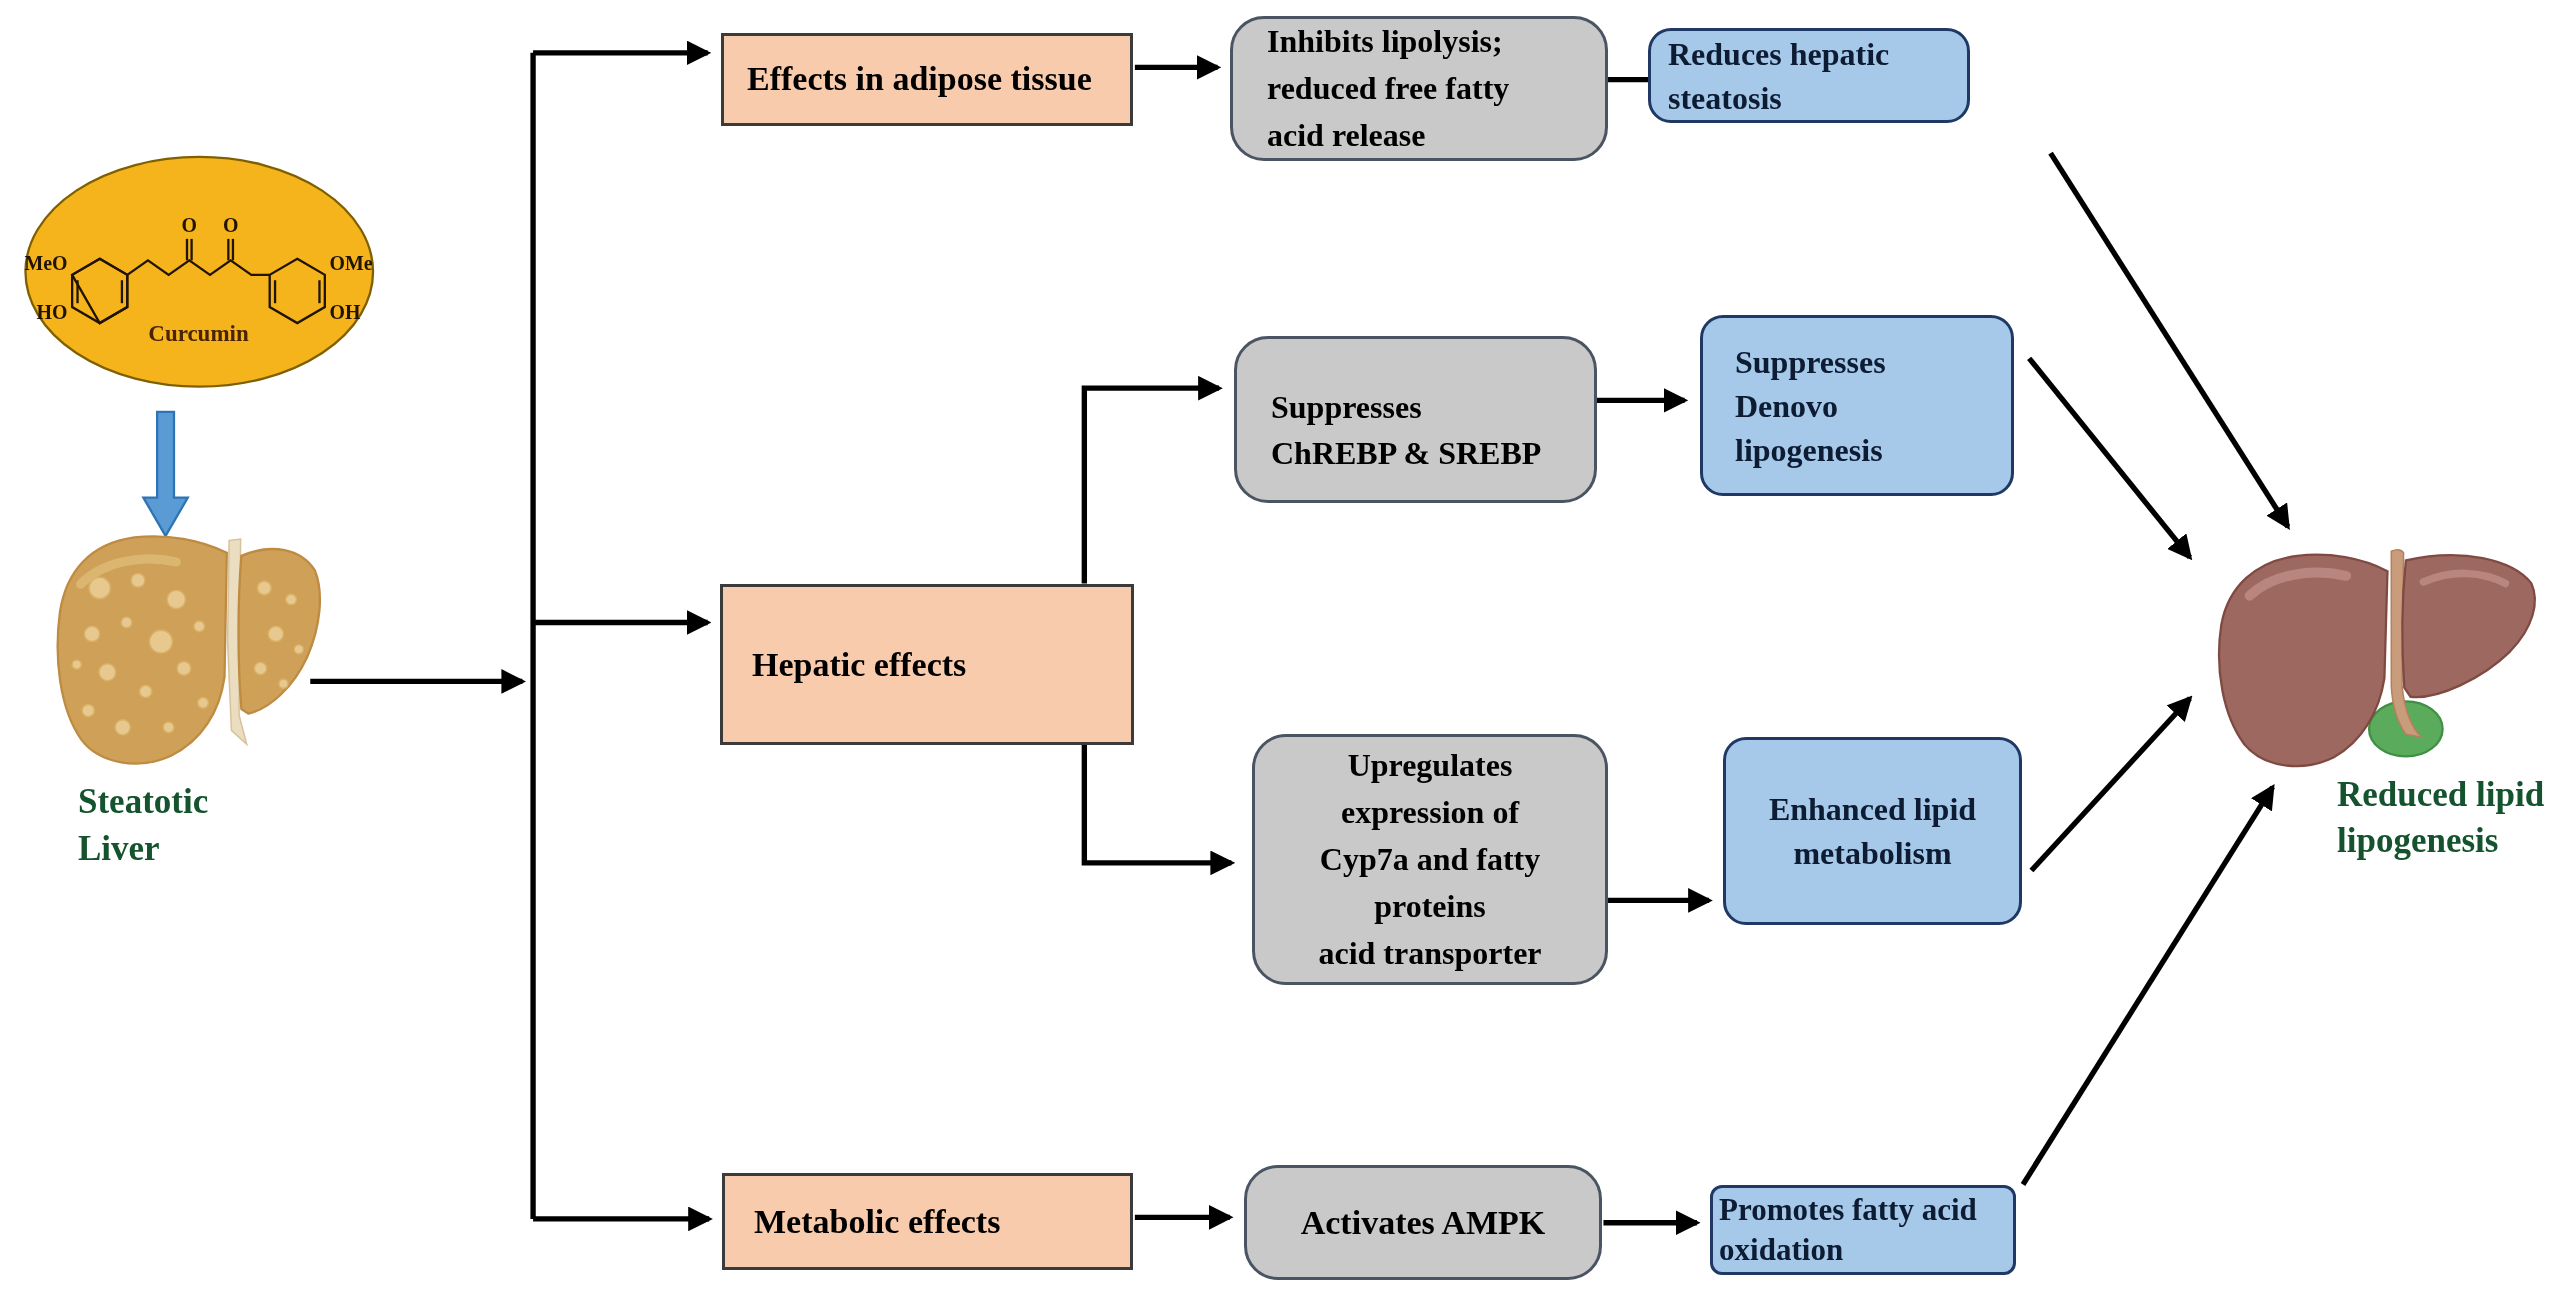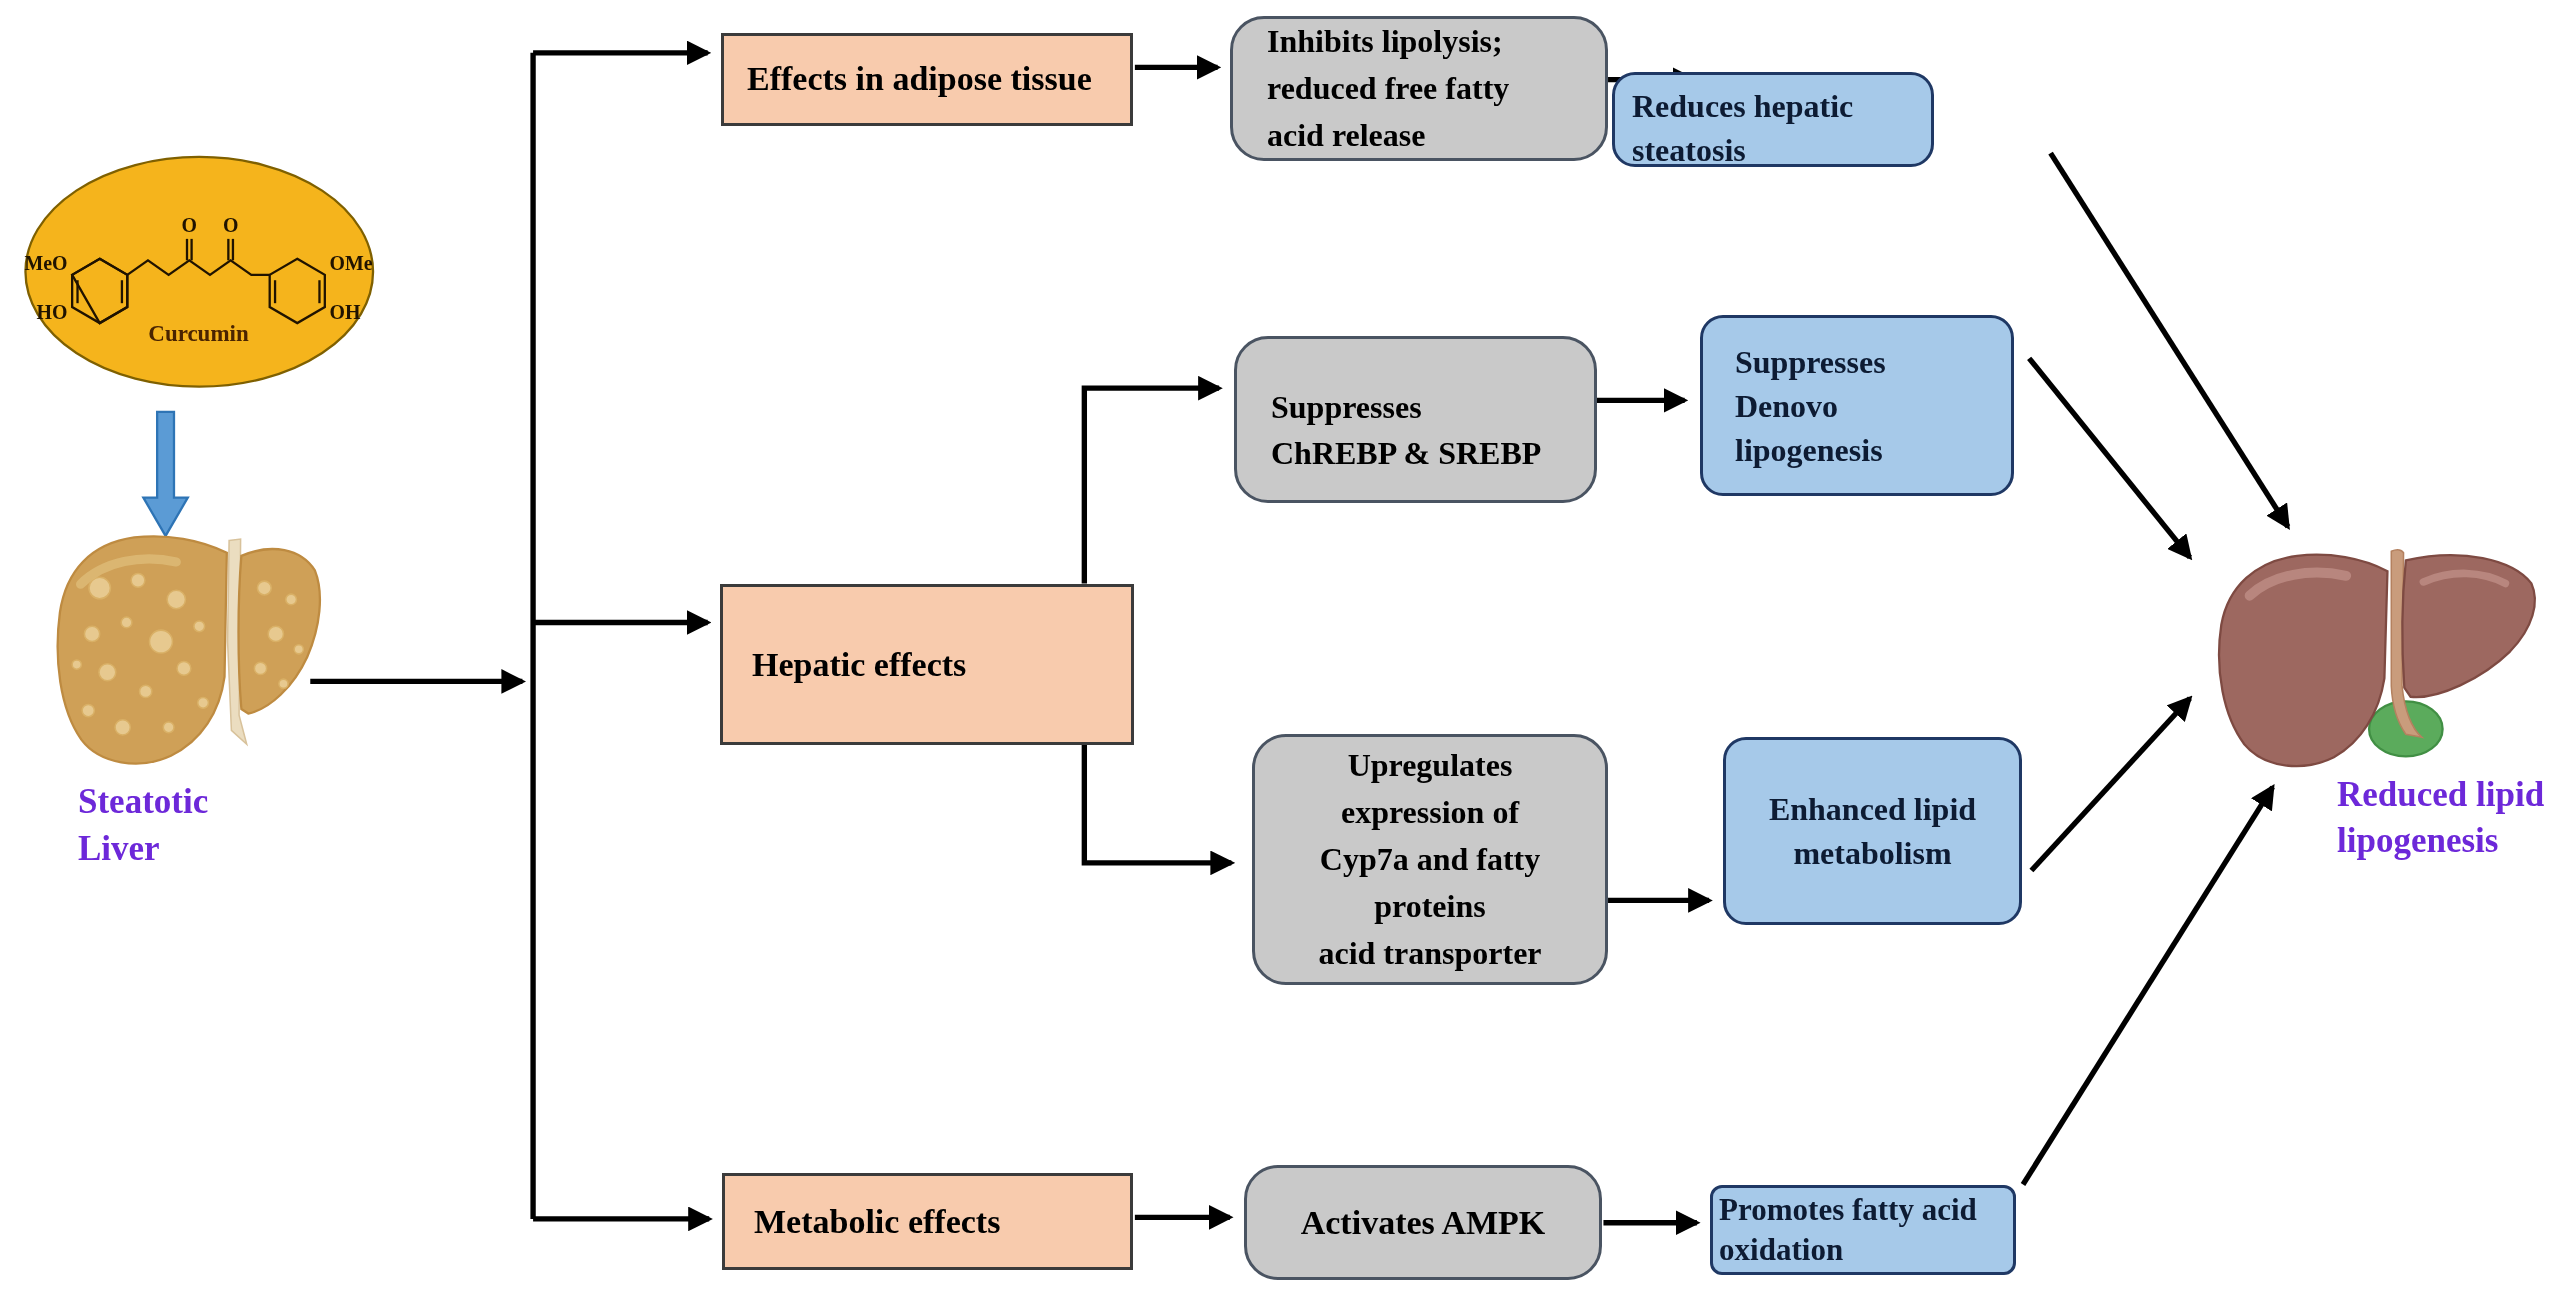--- a/index.html
+++ b/index.html
@@ -33,21 +33,21 @@
   .outcome{
     background:var(--outcome-fill,#A6C9E9);
     border:3.1px solid #1f3864;
     border-radius:23px;
     font-size:32px;line-height:44px;
     padding-left:17px;
     color:#0d1b33;
   }
   .centered{text-align:center;padding-left:0;padding-right:0;}
   .free-label{
-    position:absolute;font-weight:bold;color:#6d28d9;
+    position:absolute;font-weight:bold;color:#14532d;
     font-size:35px;line-height:47px;
   }
   .chem-label{font-size:26px;font-weight:bold;fill:#201300;}
   .chem-line{stroke:#201300;stroke-width:3;fill:none;}
 </style>
 </head>
 <body>
 
 <div class="canvas">
 
@@ -177,21 +177,21 @@
     <span class="ln">Upregulates</span>
     <span class="ln">expression of</span>
     <span class="ln">Cyp7a and fatty</span>
     <span class="ln">proteins</span>
     <span class="ln">acid transporter</span>
   </div>
   <div class="box mechanism centered" style="left:1244px;top:1165px;width:358px;height:115px;font-size:34px;">
     <span class="ln">Activates AMPK</span>
   </div>
 
-  <div class="box outcome" style="left:1612px;top:28px;width:322px;height:95px;justify-content:flex-start;padding-top:9px;margin-top:44px;">
+  <div class="box outcome" style="left:1648px;top:28px;width:322px;height:95px;justify-content:flex-start;padding-top:1px;">
     <span class="ln">Reduces hepatic</span>
     <span class="ln">steatosis</span>
   </div>
   <div class="box outcome" style="left:1700px;top:315px;width:314px;height:181px;padding-left:32px;">
     <span class="ln">Suppresses</span>
     <span class="ln">Denovo</span>
     <span class="ln">lipogenesis</span>
   </div>
   <div class="box outcome centered" style="left:1723px;top:737px;width:299px;height:188px;">
     <span class="ln">Enhanced lipid</span>

